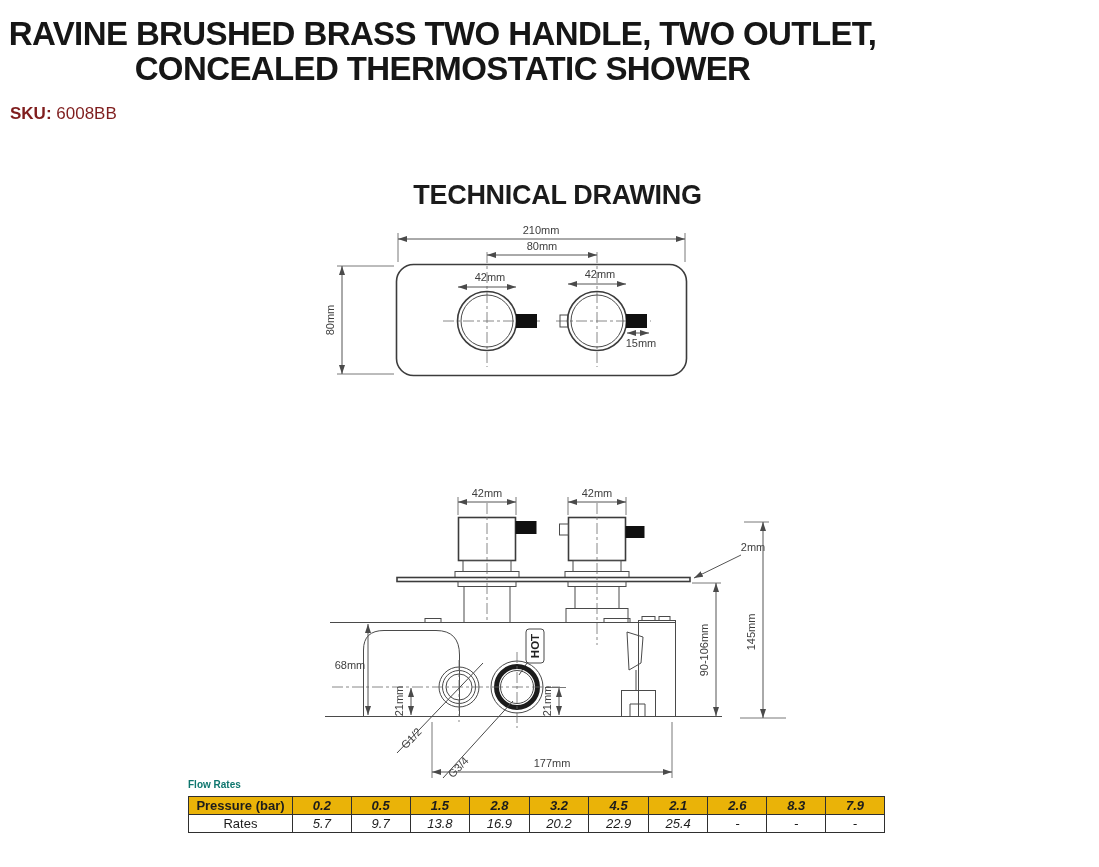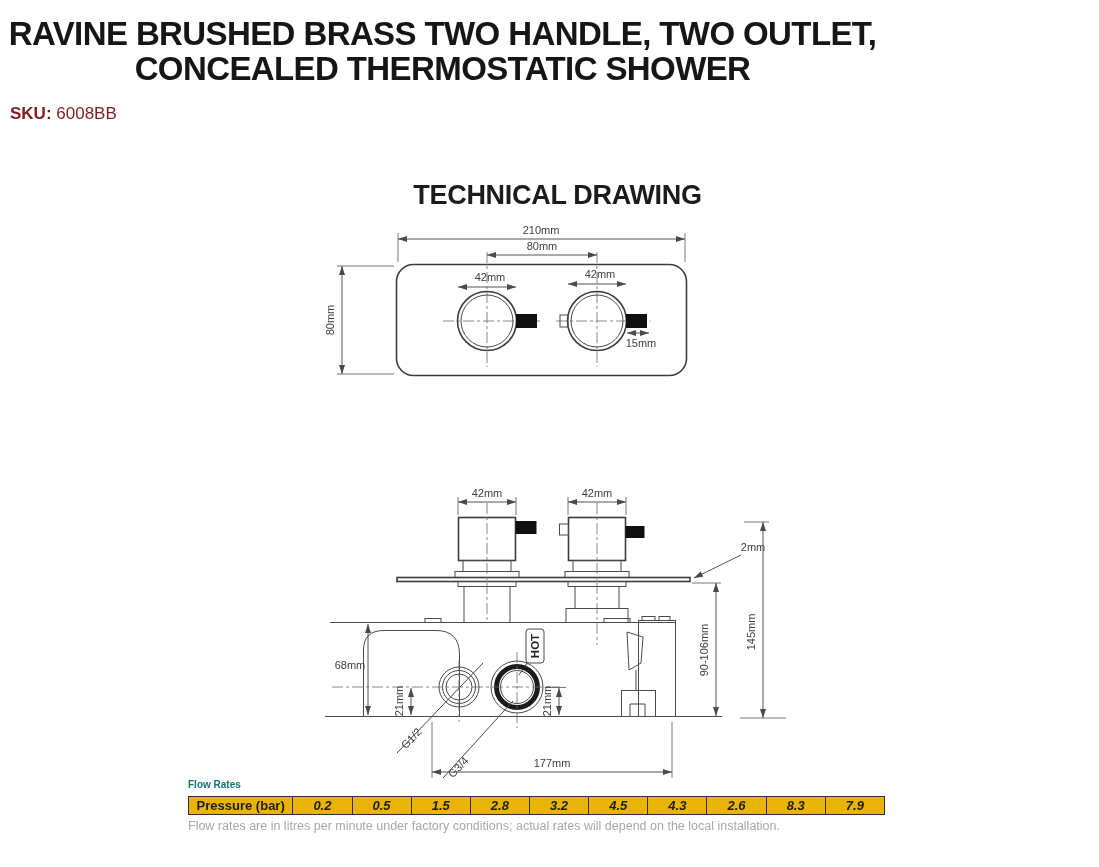--- a/index.html
+++ b/index.html
@@ -195,23 +195,35 @@
     <table class="rates">
       <tbody>
         <tr class="hdr">
           <td class="c0">Pressure (bar)</td>
           <td class="cN">0.2</td>
           <td class="cN">0.5</td>
           <td class="cN">1.5</td>
           <td class="cN">2.8</td>
           <td class="cN">3.2</td>
           <td class="cN">4.5</td>
-          <td class="cN">4.3</td>
+          <td class="cN">2.1</td>
           <td class="cN">2.6</td>
           <td class="cN">8.3</td>
           <td class="cN">7.9</td>
         </tr>
+        <tr>
+          <td class="c0">Rates</td>
+          <td class="cN">5.7</td>
+          <td class="cN">9.7</td>
+          <td class="cN">13.8</td>
+          <td class="cN">16.9</td>
+          <td class="cN">20.2</td>
+          <td class="cN">22.9</td>
+          <td class="cN">25.4</td>
+          <td class="cN">-</td>
+          <td class="cN">-</td>
+          <td class="cN">-</td>
+        </tr>
       </tbody>
     </table>
-    <div class="flow-note">Flow rates are in litres per minute under factory conditions; actual rates will depend on the local installation.</div>
   </div>
 
 </div>
 
 </body></html>

